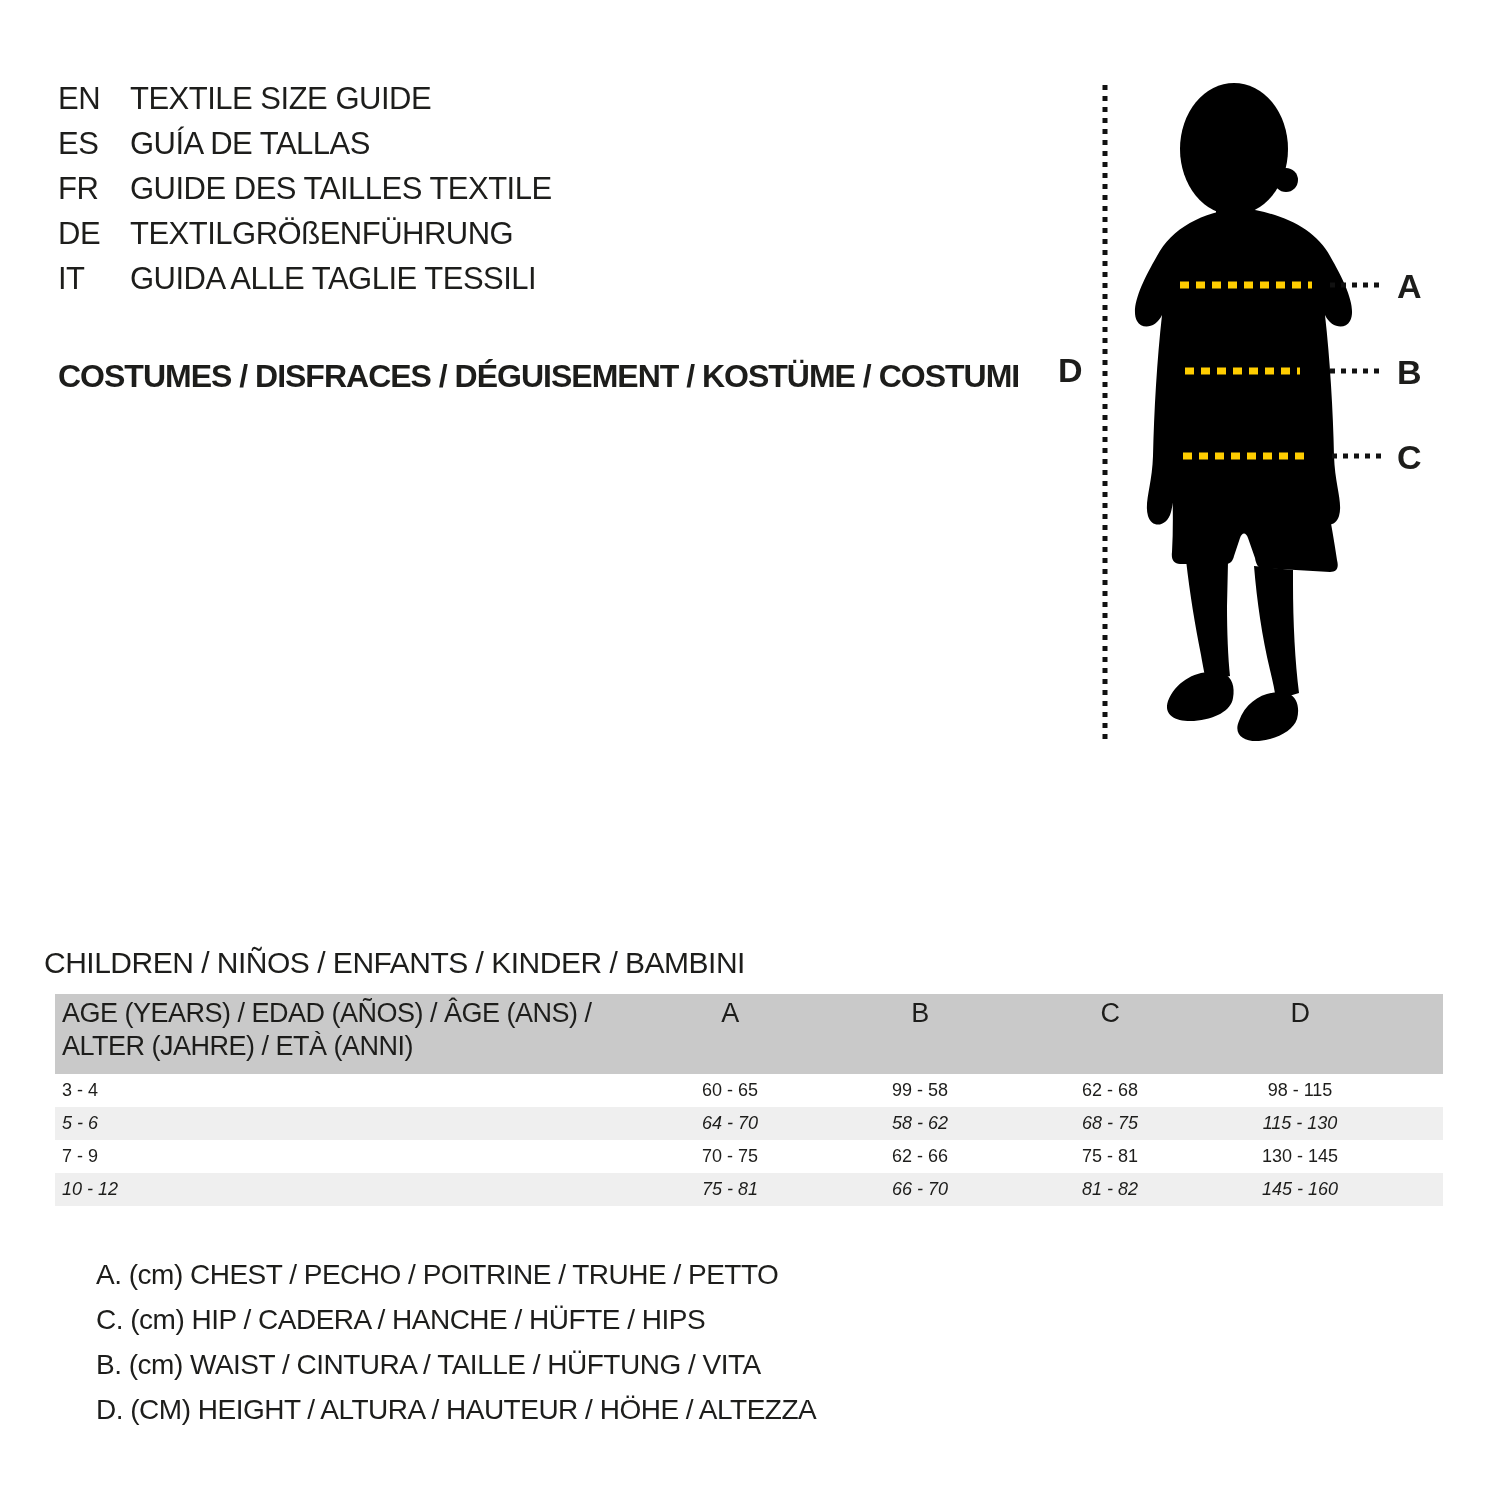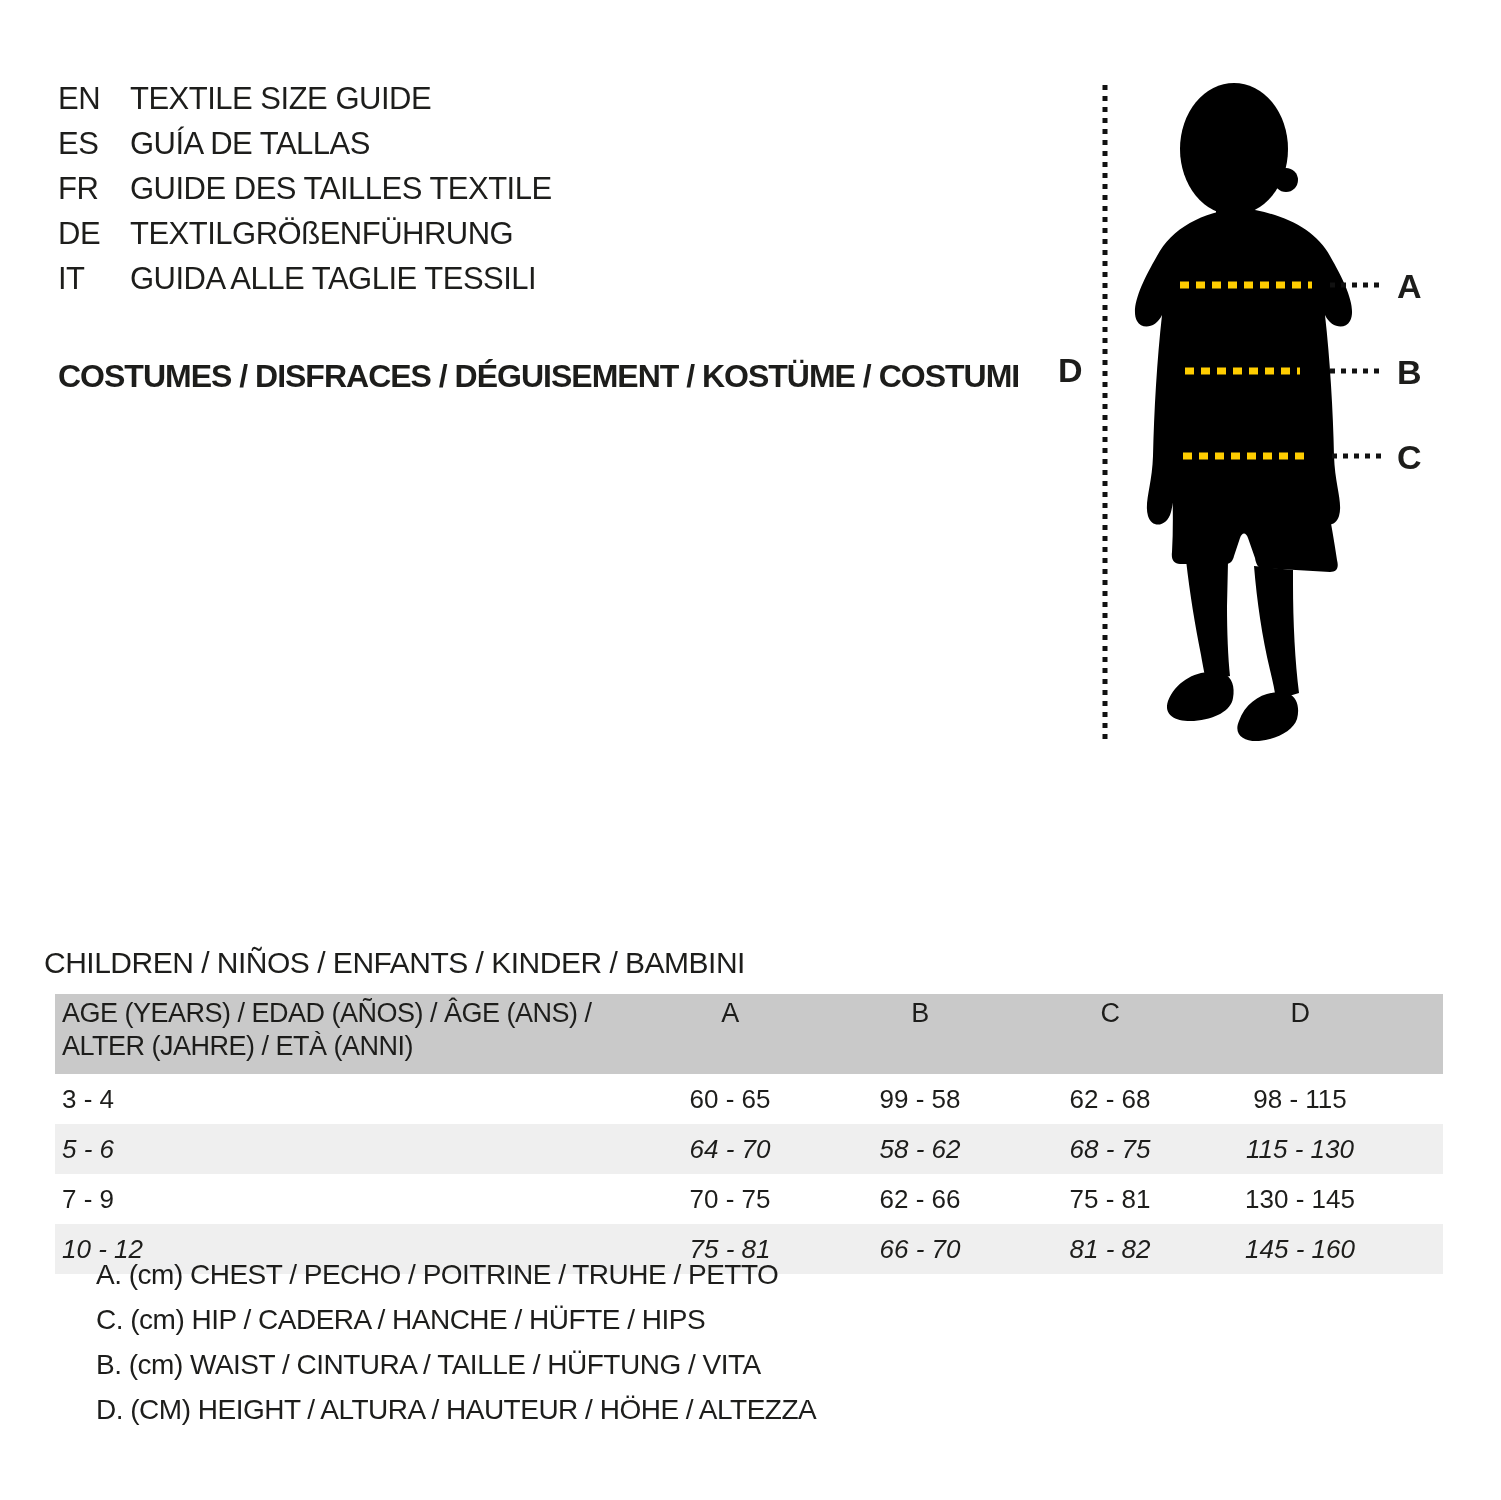--- a/index.html
+++ b/index.html
@@ -17,21 +17,21 @@
   
   .category-title{position:absolute;left:58px;top:338px;font-size:32px;font-weight:bold;letter-spacing:-1px;white-space:nowrap;margin-top:20px;}
   
   .figure{position:absolute;left:1040px;top:60px;width:460px;height:700px;}
   
   .section-title{position:absolute;left:44px;top:946px;font-size:30px;letter-spacing:-0.5px;white-space:nowrap;}
   .size-table{position:absolute;left:55px;top:994px;width:1388px;}
   .thead{background:#c9c9c9;display:flex;height:80px;}
   .th-age{width:573px;flex:0 0 573px;padding:3px 0 0 7px;font-size:27px;line-height:33px;}
   .th-col{width:190px;flex:0 0 190px;text-align:center;font-size:27px;line-height:33px;padding-top:3px;}
-  .trow{display:flex;height:50px;align-items:center;font-size:26px;}
+  .trow{display:flex;height:33px;align-items:center;font-size:18px;}
   .trow.stripe{background:#efefef;font-style:italic;}
   .td-age{width:573px;flex:0 0 573px;padding-left:7px;}
   .td-col{width:190px;flex:0 0 190px;text-align:center;}
   
   .legend{position:absolute;left:58px;top:1252px;margin-left:38px;}
   .legend-row{height:45px;line-height:45px;font-size:28px;letter-spacing:-0.5px;white-space:nowrap;}
 </style>
 </head>
 <body>
 

